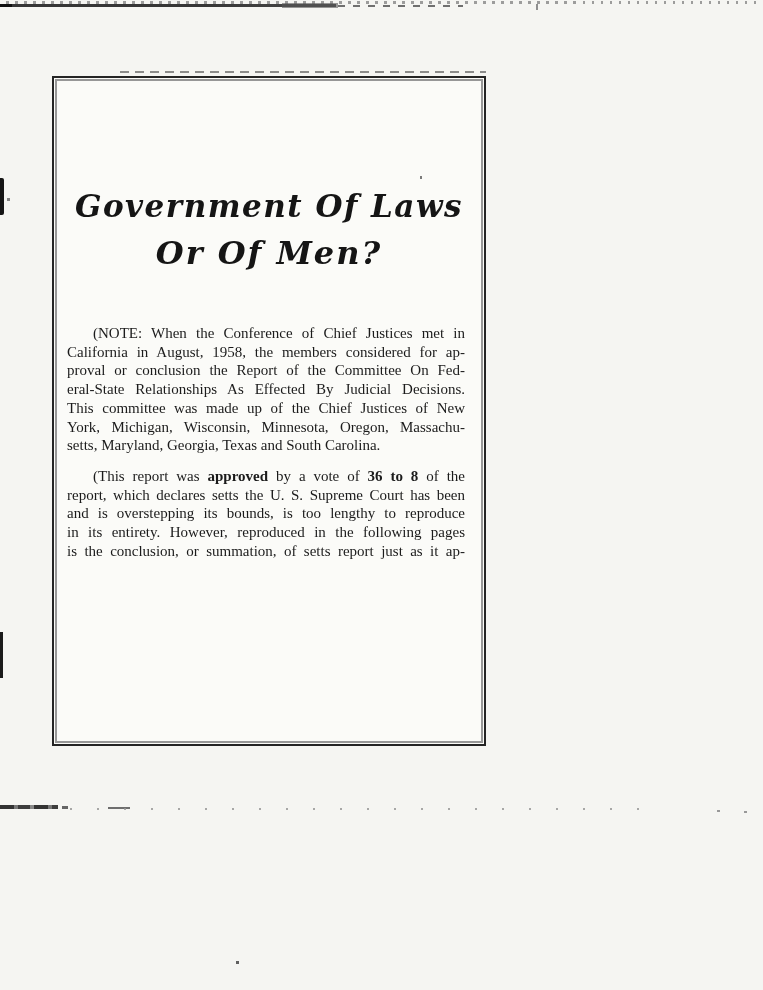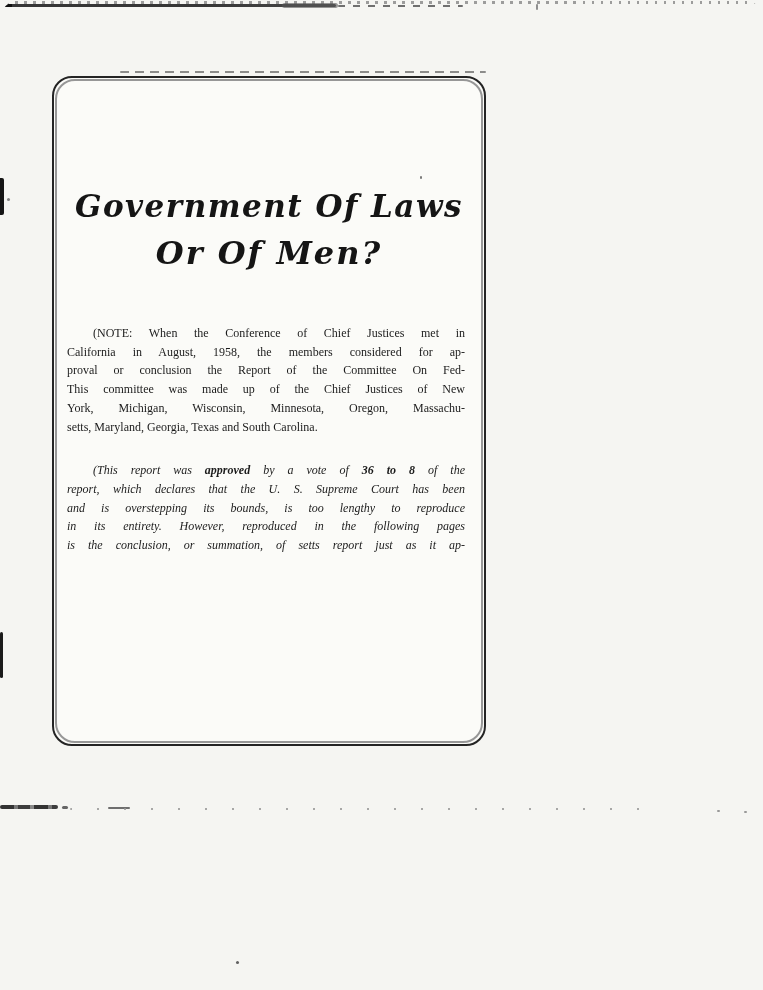--- a/index.html
+++ b/index.html
@@ -4,21 +4,21 @@
 <style>
   :root {
     --page-bg: #f5f5f2;
     --card-bg: #fbfbf8;
     --frame-dark: #242424;
     --frame-gray: #979797;
     --text: #1b1b1b;
     --artifact-gray: #8d8d8d;
     --artifact-dark: #333333;
   }
-  * { margin:0; padding:0; box-sizing:border-box;border-radius:20px; }
+  * { margin:0; padding:0; box-sizing:border-box; }
   html,body {
     width:763px; height:990px;
     background: var(--page-bg);
     font-family: "Liberation Serif", serif;
     overflow:hidden; position:relative;
   }
   .abs { position:absolute; }
 
   
   .top-dot-row { left:0; top:1px; width:763px; height:3px;
@@ -56,26 +56,26 @@
 
   
   .title { position:absolute; left:0; right:0; text-align:center;
     font-family:"DejaVu Serif", serif; font-style:italic; font-weight:700;
     color:#151515; }
   .title1 { top:110px; font-size:31px; letter-spacing:1.5px; }
   .title2 { top:156px; font-size:32px; letter-spacing:2px; }
 
   
   .text-block { position:absolute; left:13px; right:19px; top:246px;
-    font-size:12px; line-height:18.7px; color:var(--text);
+    font-size:15px; line-height:18.7px; color:var(--text);
     font-family:"Liberation Serif", serif; }
   .line { text-align:justify; text-align-last:justify; }
   .line.last { text-align-last:left; }
   .line.indent { text-indent:26px; }
-  .para2 { margin-top:25px;font-style:italic; }
+  .para2 { margin-top:12px; }
   b { font-weight:700; }
 </style>
 </head>
 <body>
 
 <div class="abs top-dot-row"></div>
 <div class="abs top-dark-line"></div>
 <div class="abs top-chunk"></div>
 <div class="abs top-fade-dashes"></div>
 <div class="abs top-tick"></div>
@@ -96,25 +96,26 @@
   <div class="abs speck-card" style="left:366px; top:98px; position:absolute;"></div>
 
   <div class="title title1">Government Of Laws</div>
   <div class="title title2">Or Of Men?</div>
 
   <div class="text-block">
     <div class="para">
       <div class="line indent">(NOTE: When the Conference of Chief Justices met in</div>
       <div class="line">California in August, 1958, the members considered for ap-</div>
       <div class="line">proval or conclusion the Report of the Committee On Fed-</div>
+      <div class="line">eral-State Relationships As Effected By Judicial Decisions.</div>
       <div class="line">This committee was made up of the Chief Justices of New</div>
       <div class="line">York, Michigan, Wisconsin, Minnesota, Oregon, Massachu-</div>
       <div class="line last">setts, Maryland, Georgia, Texas and South Carolina.</div>
     </div>
     <div class="para para2">
       <div class="line indent"><span>(This report was </span><b>approved</b><span> by a vote of </span><b>36 to 8</b><span> of the</span></div>
-      <div class="line">report, which declares that the U. S. Supreme Court has been</div>
+      <div class="line">report, which declares setts the U. S. Supreme Court has been</div>
       <div class="line">and is overstepping its bounds, is too lengthy to reproduce</div>
       <div class="line">in its entirety. However, reproduced in the following pages</div>
       <div class="line">is the conclusion, or summation, of setts report just as it ap-</div>
     </div>
   </div>
 </div>
 
 </body></html>

